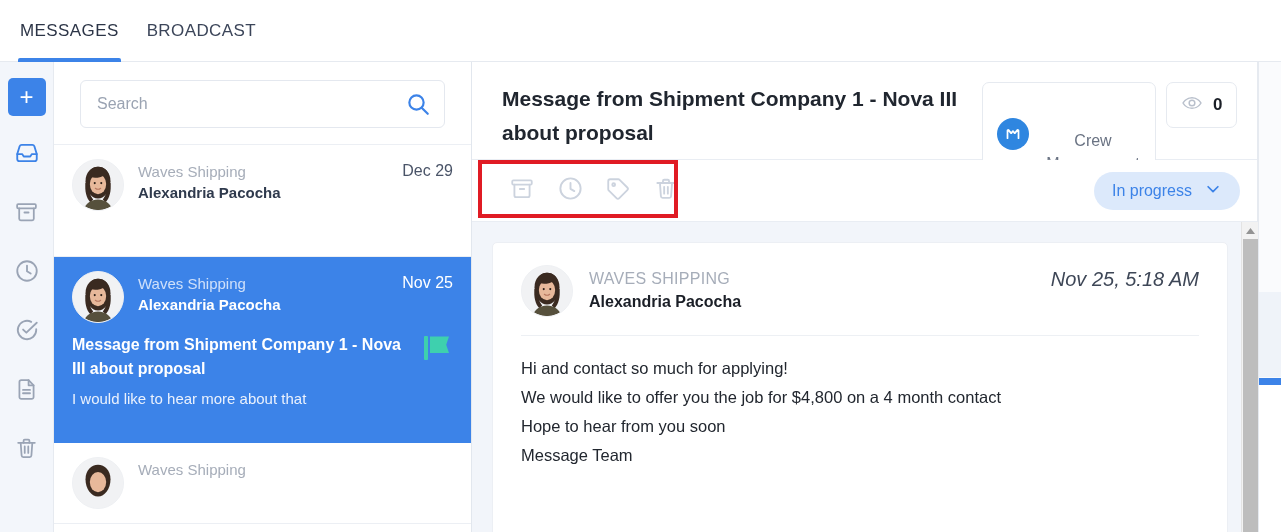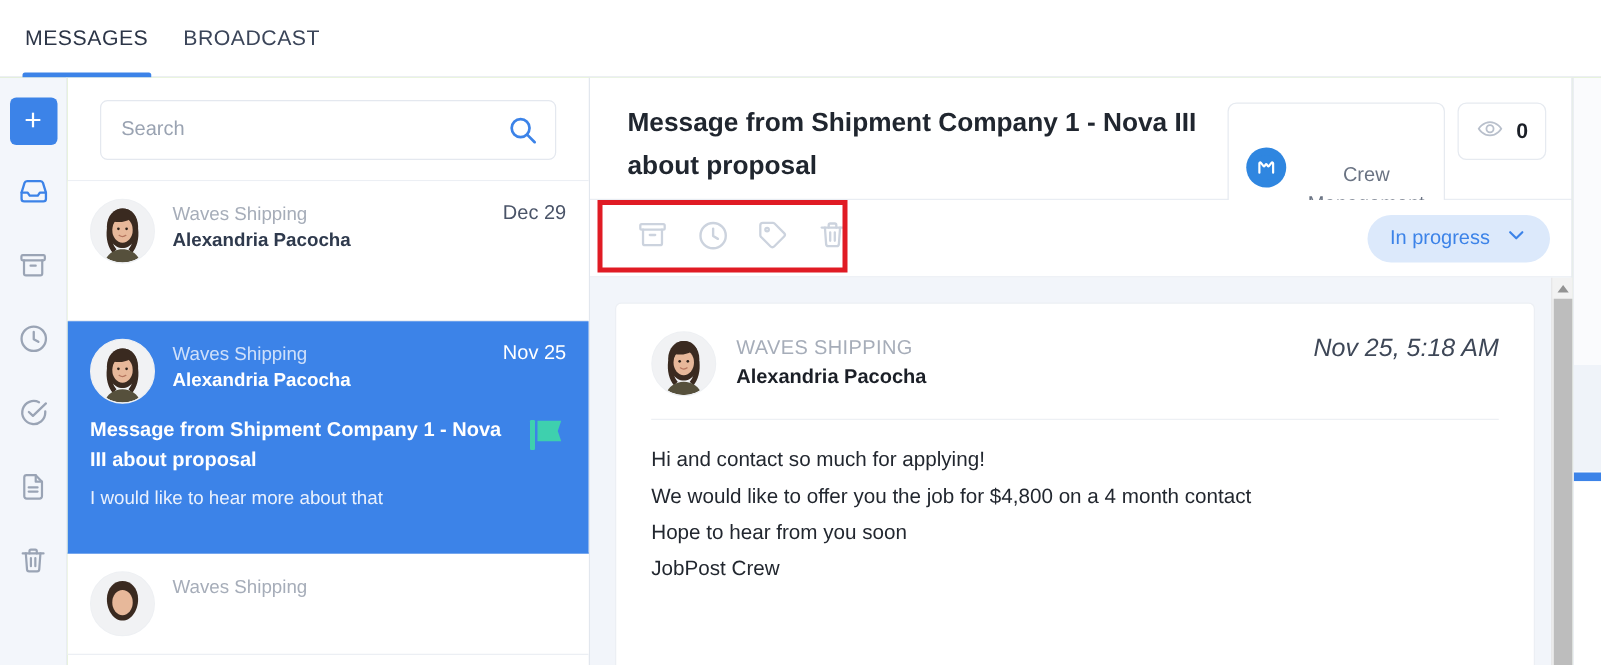--- a/index.html
+++ b/index.html
@@ -6,21 +6,21 @@
   * { box-sizing: border-box; }
   html, body {
     margin: 0; padding: 0;
     width: 1281px; height: 532px;
     overflow: hidden;
     background: #ffffff;
     font-family: "Liberation Sans", sans-serif;
     -webkit-font-smoothing: antialiased;
   }
 
-  .app { position: relative; width: 1281px; height: 532px; background:#84cc16; }
+  .app { position: relative; width: 1281px; height: 532px; background:#ec4899; }
 
   
   .topbar {
     position: absolute; left:0; top:0; width: 1281px; height: 62px;
     background:#fff; border-bottom: 1px solid #e6eaf0;
     display:flex; align-items:flex-start;
   }
   .tabs { display:flex; align-items:center; height: 62px; padding-left: 18px; gap: 24px; }
   .tab {
     position: relative; height: 62px; display:flex; align-items:center;
@@ -500,21 +500,21 @@
             <div class="msg-org">WAVES SHIPPING</div>
             <div class="msg-person">Alexandria Pacocha</div>
           </div>
           <div class="msg-date">Nov 25, 5:18 AM</div>
         </div>
         <div class="msg-sep"></div>
         <div class="msg-body">
           <p>Hi and contact so much for applying!</p>
           <p>We would like to offer you the job for $4,800 on a 4 month contact</p>
           <p>Hope to hear from you soon</p>
-          <p>JobPost Crew</p>
+          <p>Message Team</p>
         </div>
       </div>
 
       <div class="thread-scroll">
         <div class="sb-up">
           <svg width="11" height="8" viewBox="0 0 11 8">
             <path d="M5.5 1L10 7H1z" fill="#939393"></path>
           </svg>
         </div>
         <div class="sb-thumb"></div>

